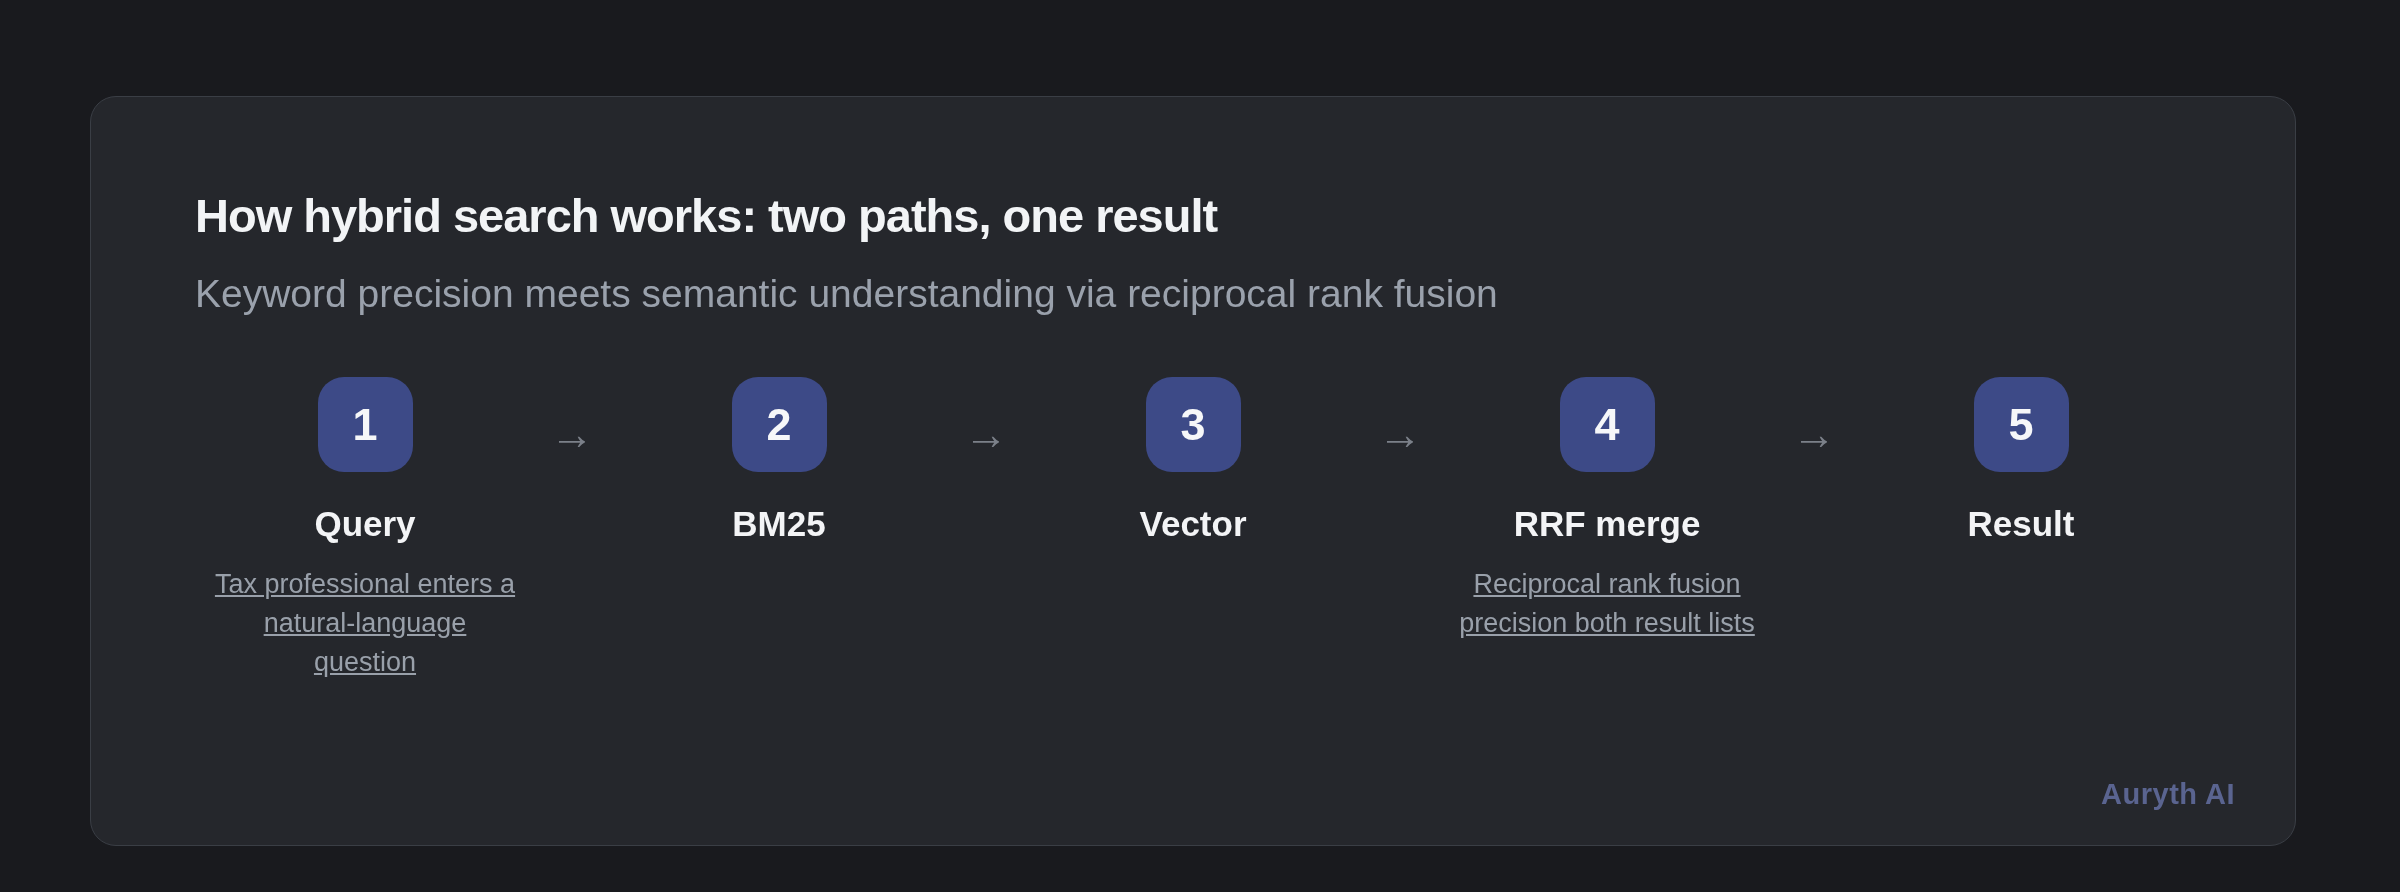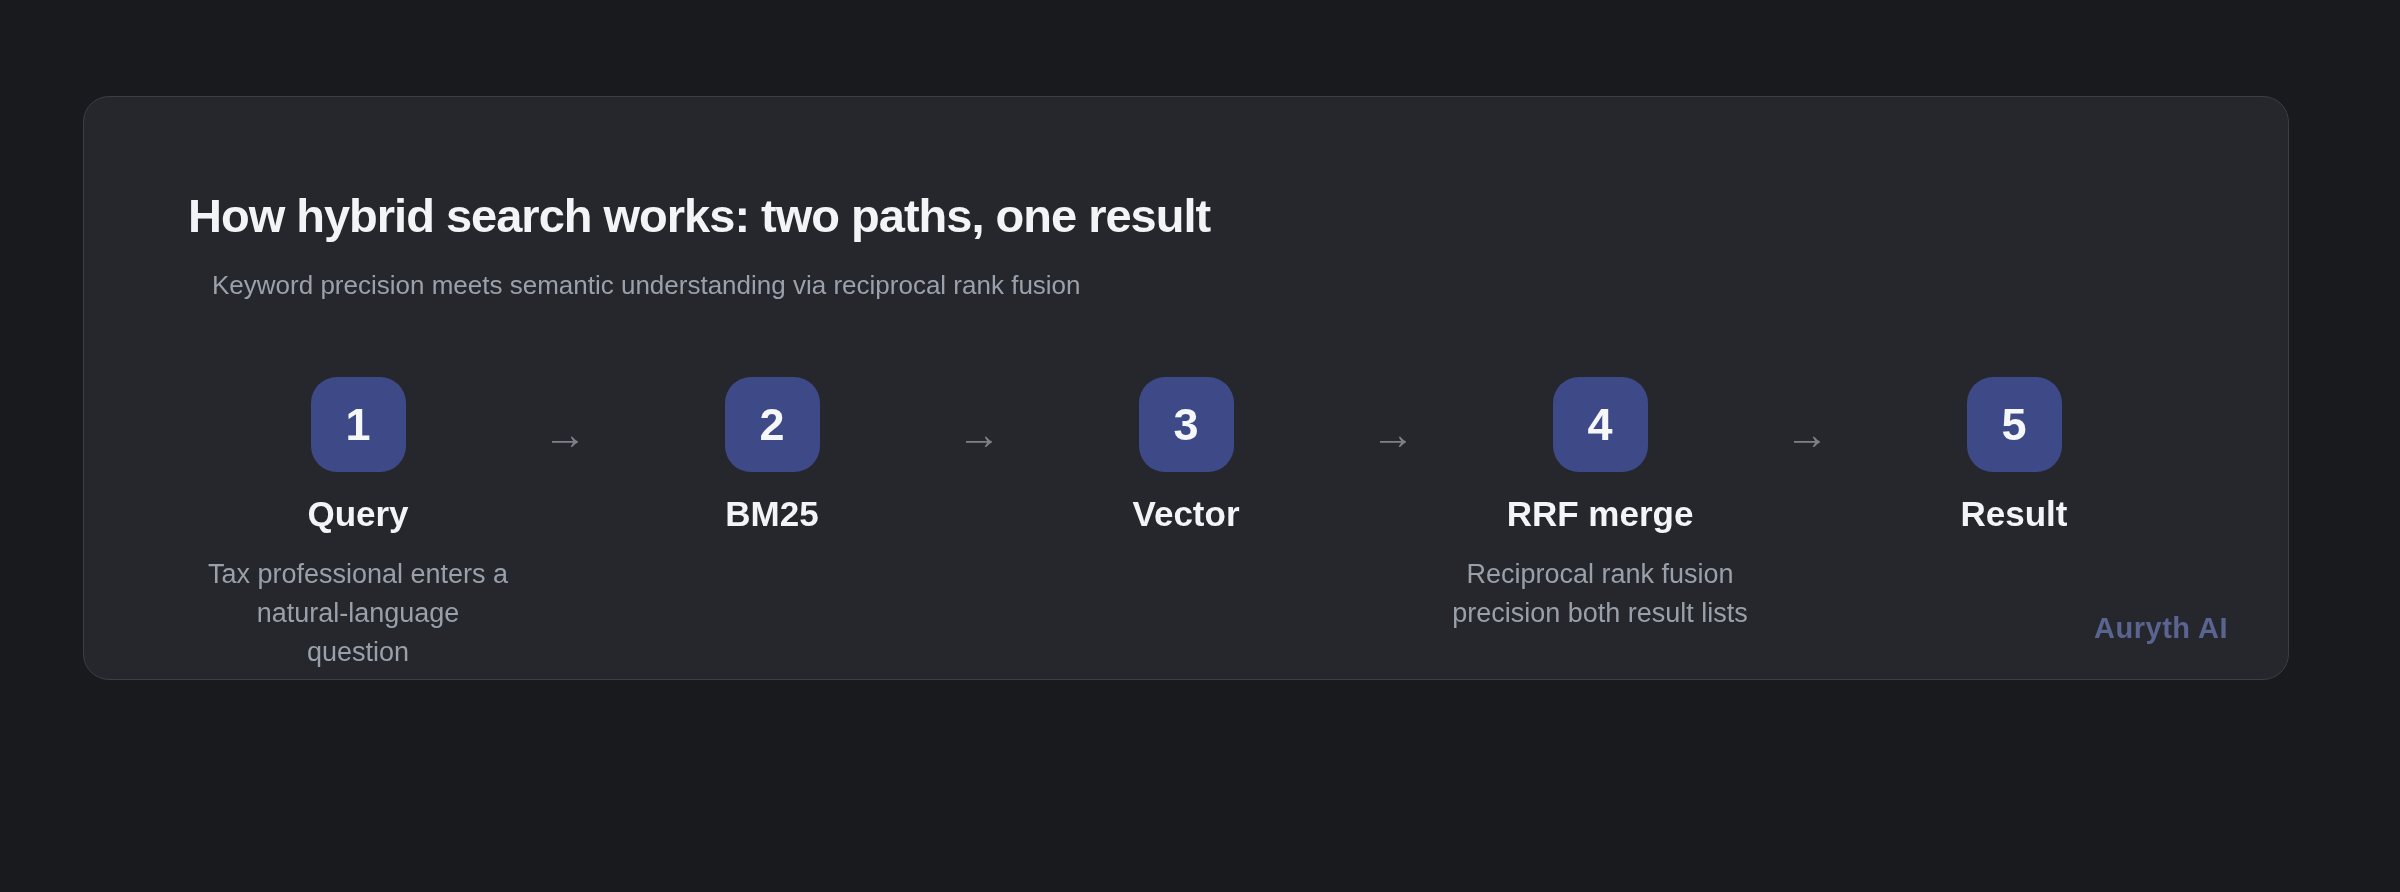--- a/index.html
+++ b/index.html
@@ -10,24 +10,24 @@
     width: 2400px;
     height: 892px;
     position: relative;
     background: #191a1e;
     font-family: "Liberation Sans", sans-serif;
     overflow: hidden;
   }
 
   .card {
     position: absolute;
-    left: 83px;
+    left: 90px;
     top: 96px;
     width: 2206px;
-    height: 584px;
+    height: 750px;
     box-sizing: border-box;
     background: #25272c;
     border: 1.5px solid #3a3e45;
     border-radius: 26px;
   }
 
   .card-title {
     position: absolute;
     left: 104px;
     top: 92px;
@@ -36,26 +36,25 @@
     font-weight: 800;
     letter-spacing: -1px;
     color: #f2f4f6;
     white-space: nowrap;
   }
 
   .card-subtitle {
     position: absolute;
     left: 104px;
     top: 172px;
-    font-size: 26px;
+    font-size: 39px;
     line-height: 1.3;
     font-weight: 400;
     color: #9aa1ac;
     white-space: nowrap;
-    margin-left: 24px;
   }
 
   .flow-row {
     position: absolute;
     left: 67px;
     top: 280px;
     width: 2070px;
     display: flex;
   }
 
@@ -77,35 +76,36 @@
     justify-content: center;
   }
 
   .step-number {
     font-size: 45px;
     font-weight: 700;
     color: #f6f7f9;
   }
 
   .step-title {
-    margin-top: 21px;
+    margin-top: 31px;
     font-size: 35px;
     line-height: 1.2;
     font-weight: 700;
     color: #f3f4f6;
   }
 
   .step-description {
     margin-top: 20px;
     max-width: 380px;
     font-size: 27px;
     line-height: 39px;
     font-weight: 400;
     color: #99a0aa;
     white-space: pre-line;
+    text-decoration: underline;
   }
 
   .arrow-icon {
     position: absolute;
     top: 337px;
     transform: translate(-50%, -50%);
     font-size: 44px;
     font-weight: 400;
     color: #7b8089;
   }

